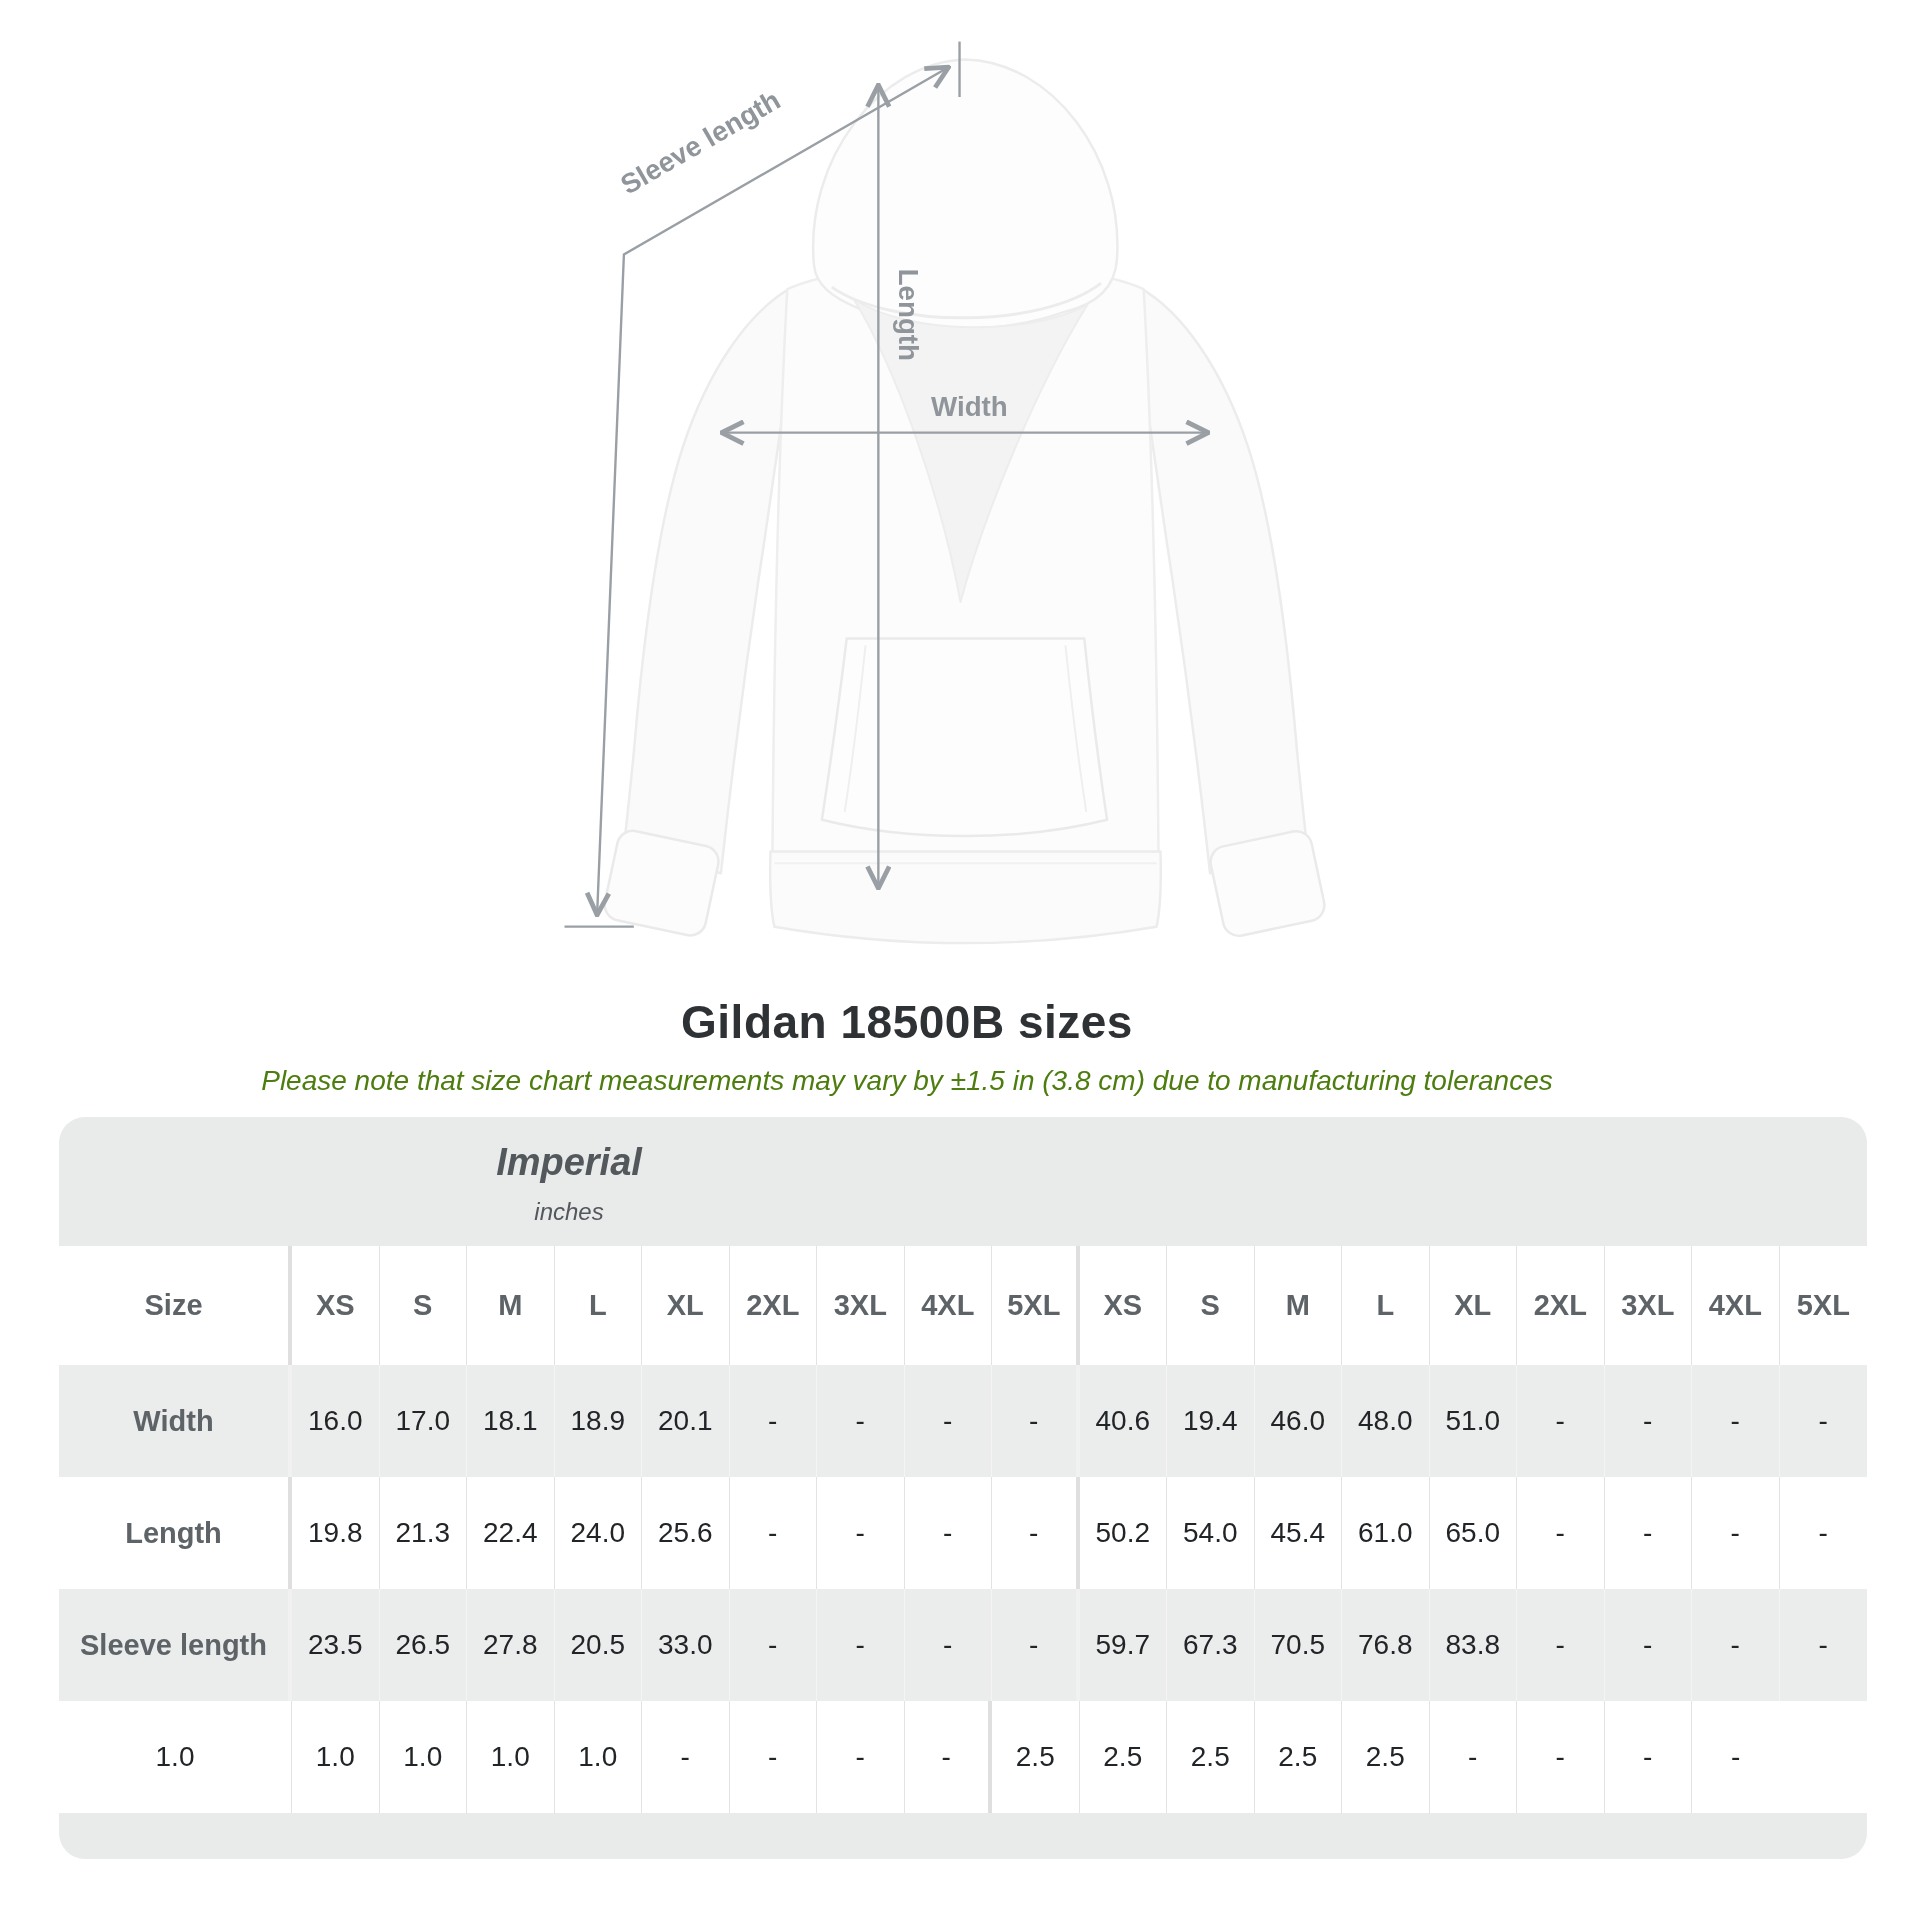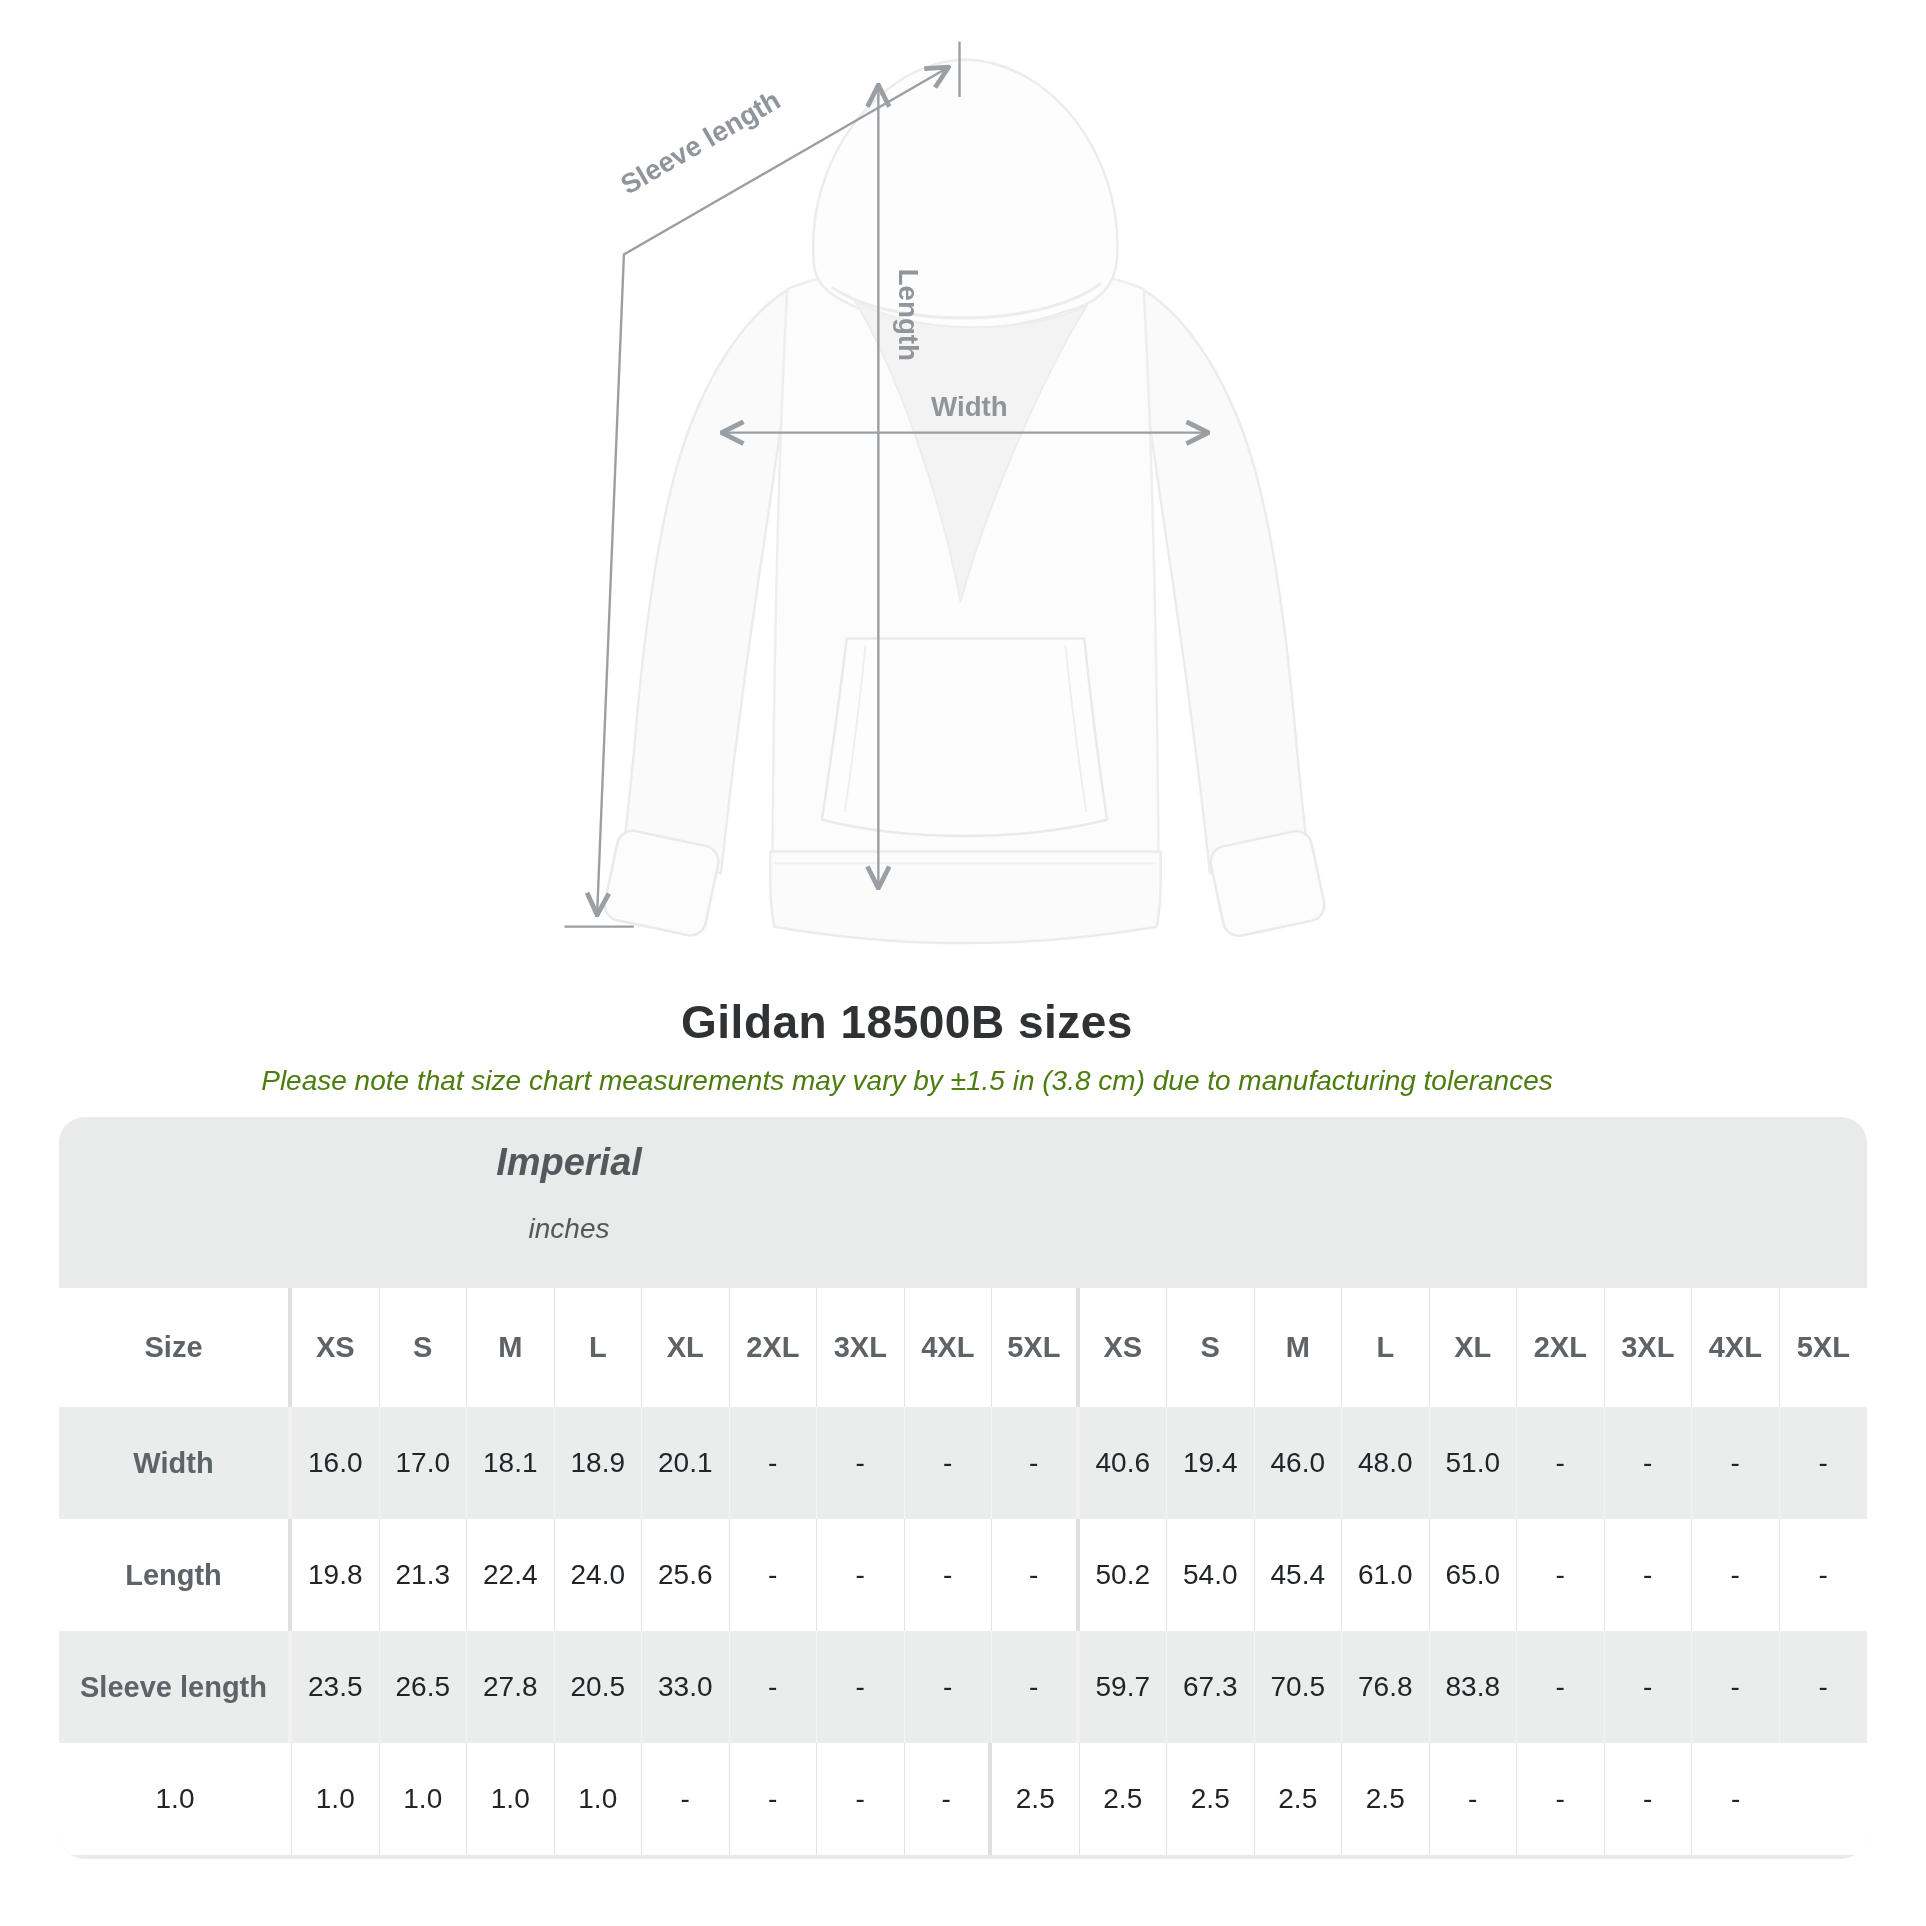--- a/index.html
+++ b/index.html
@@ -11,24 +11,24 @@
   .diagram{position:absolute;left:0;top:0;width:1927px;height:995px;}
   
   .heading{position:absolute;left:0;top:995px;width:1814px;text-align:center;}
   .title{font-size:46px;font-weight:bold;color:#2f3235;letter-spacing:0.5px;}
   .subtitle{margin-top:16px;font-size:28px;font-style:italic;color:#4d7c0f;}
   
   .card{
     position:absolute;left:59px;top:1117px;width:1808px;height:742px;
     background:#e9eaea;border-radius:26px;overflow:hidden;
   }
-  .unit-header{display:grid;grid-template-columns:1020px 788px;height:171px;}
+  .unit-header{display:grid;grid-template-columns:1020px 788px;height:129px;}
   .unit-cell{display:flex;flex-direction:column;align-items:center;justify-content:flex-start;padding-top:24px;}
   .unit-name{font-size:38px;font-weight:bold;font-style:italic;color:#53585c;}
-  .unit-sub{margin-top:29px;font-size:28px;font-style:italic;color:#53585c;text-align:right;}
+  .unit-sub{margin-top:14px;font-size:24px;font-style:italic;color:#53585c;text-align:right;}
   .grid-row{display:grid;grid-template-columns:233px repeat(18,1fr);}
   .size-row{height:119px;}
   .data-row{height:112px;}
   .row-white{background:#ffffff;}
   .row-gray{background:#ebecec;}
   .cell{display:flex;align-items:center;justify-content:center;font-size:28px;color:#222528;}
   .cell.lbl,.cell.hdr{font-weight:bold;font-size:29px;color:#5d6367;}
   .row-white .cell{border-right:1px solid #e3e3e3;}
   .row-white .cell.thick-sep{border-right:4px solid #dfdfdf;}
   .row-gray .cell{border-right:1px solid #f4f4f4;}

